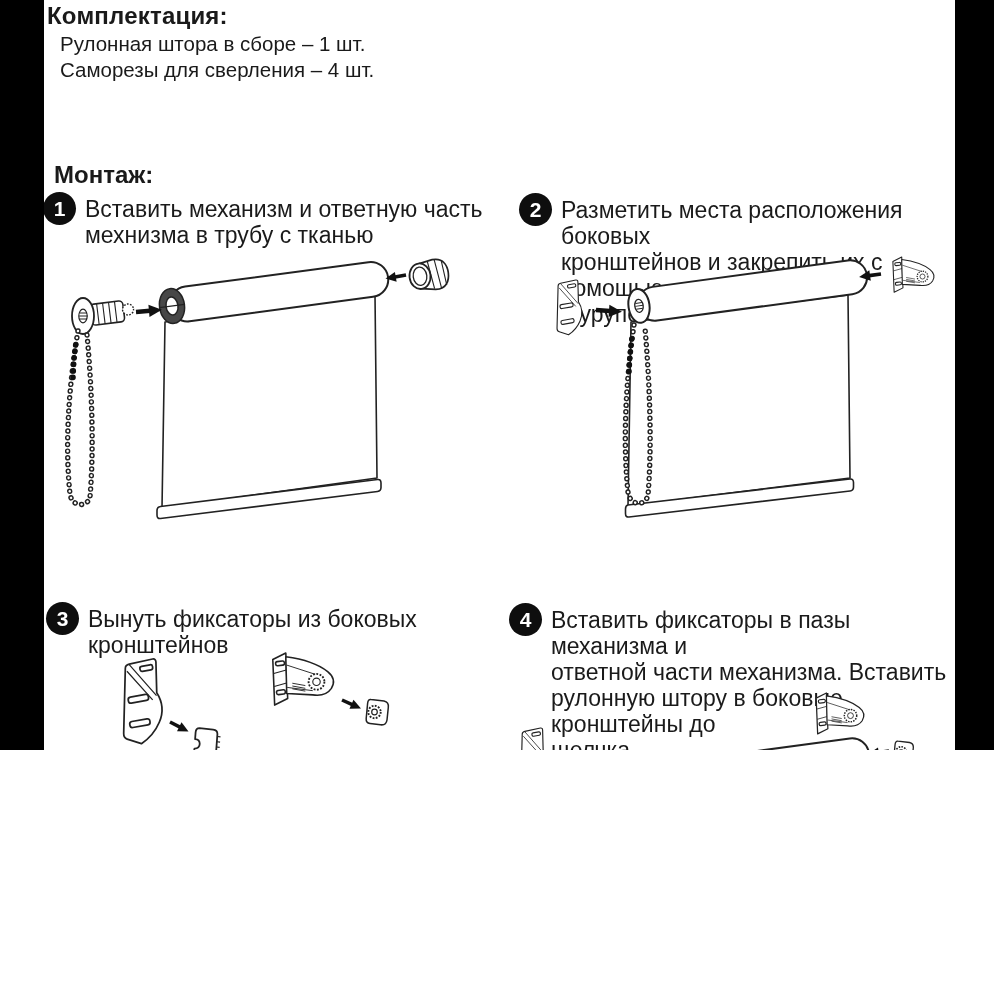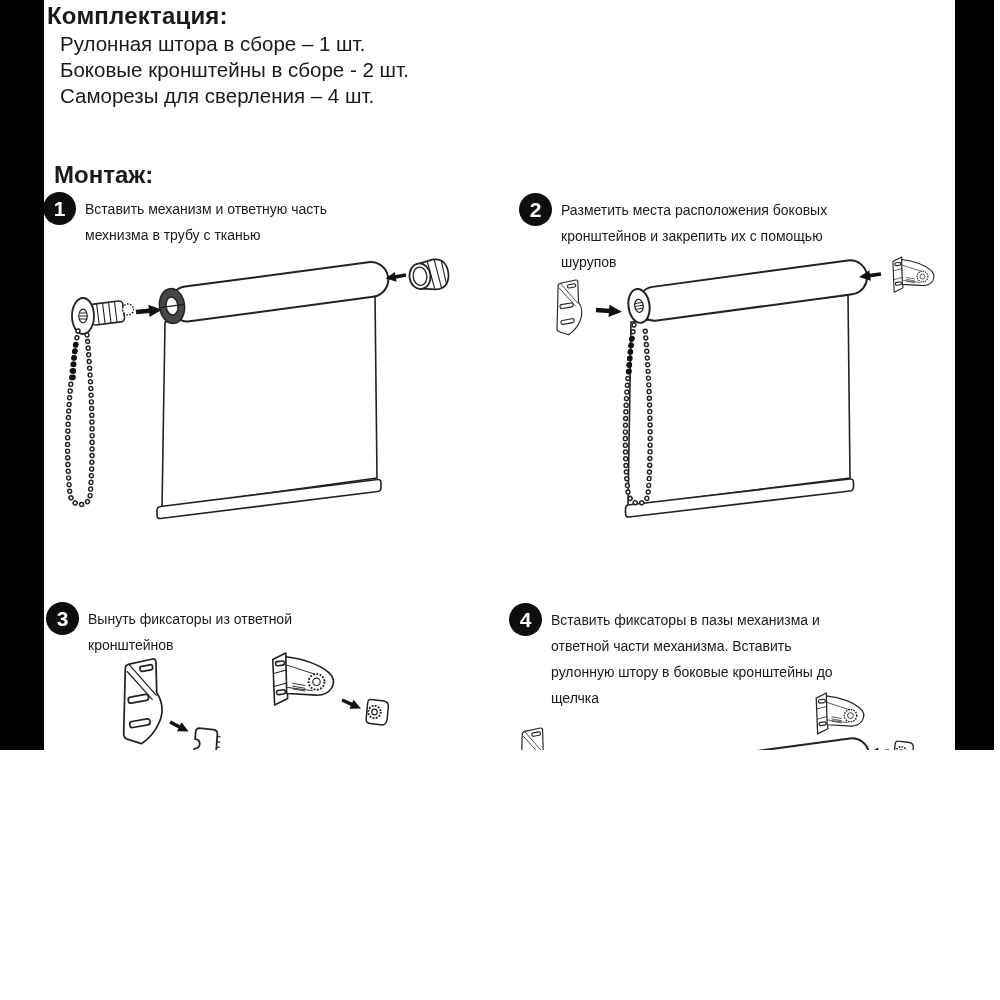--- a/index.html
+++ b/index.html
@@ -13,21 +13,21 @@
   .lb-right{left:955px;width:39px;}
   .kit-title{position:absolute;left:47px;top:2px;margin:0;font-size:24px;font-weight:bold;letter-spacing:.2px;}
   .kit-list{position:absolute;left:60px;top:31px;margin:0;font-size:20.5px;line-height:25.9px;}
   .install-title{position:absolute;left:47px;top:154px;margin:7px;font-size:24px;font-weight:bold;}
   .step{position:absolute;}
   .badge{
     position:absolute;left:0;top:0;width:33px;height:33px;border-radius:50%;
     background:#0e0e0e;color:#fff;font-size:21px;font-weight:bold;
     display:flex;align-items:center;justify-content:center;
   }
-  .step-text{margin:0 0 0 42px;padding-top:4px;font-size:14px;line-height:26px;white-space:pre-line;}
+  .step-text{margin:0 0 0 42px;padding-top:4px;font-size:23px;line-height:26px;white-space:pre-line;}
   .s1{left:43px;top:192px;width:450px;}
   .s2{left:519px;top:193px;width:445px;}
   .s3{left:46px;top:602px;width:450px;}
   .s4{left:509px;top:603px;width:455px;}
   .diagram{position:absolute;}
   .d1{left:48px;top:250px;}
   .d2{left:510px;top:250px;}
   .d3{left:70px;top:650px;}
   .d4{left:510px;top:690px;}
   svg{display:block;}
@@ -90,40 +90,39 @@
       </g>
     </defs>
   </svg>
 
   <div class="letterbox lb-left"></div>
   <div class="letterbox lb-right"></div>
 
   <h1 class="kit-title">Комплектация:</h1>
   <div class="kit-list">
     <div class="kit-item">Рулонная штора в сборе – 1 шт.</div>
-    <div class="kit-item">Боковые кронштейны в сборе - 2 шт.</div>
     <div class="kit-item">Саморезы для сверления – 4 шт.</div>
   </div>
 
   <h1 class="install-title">Монтаж:</h1>
 
   <section class="step s1">
     <span class="badge">1</span>
     <p class="step-text">Вставить механизм и ответную часть
 мехнизма в трубу с тканью</p>
   </section>
   <section class="step s2">
     <span class="badge">2</span>
     <p class="step-text">Разметить места расположения боковых
 кронштейнов и закрепить их с помощью
 шурупов</p>
   </section>
   <section class="step s3">
     <span class="badge">3</span>
-    <p class="step-text">Вынуть фиксаторы из ответной
+    <p class="step-text">Вынуть фиксаторы из боковых
 кронштейнов</p>
   </section>
   <section class="step s4">
     <span class="badge">4</span>
     <p class="step-text">Вставить фиксаторы в пазы механизма и
 ответной части механизма. Вставить
 рулонную штору в боковые кронштейны до
 щелчка</p>
   </section>
 

